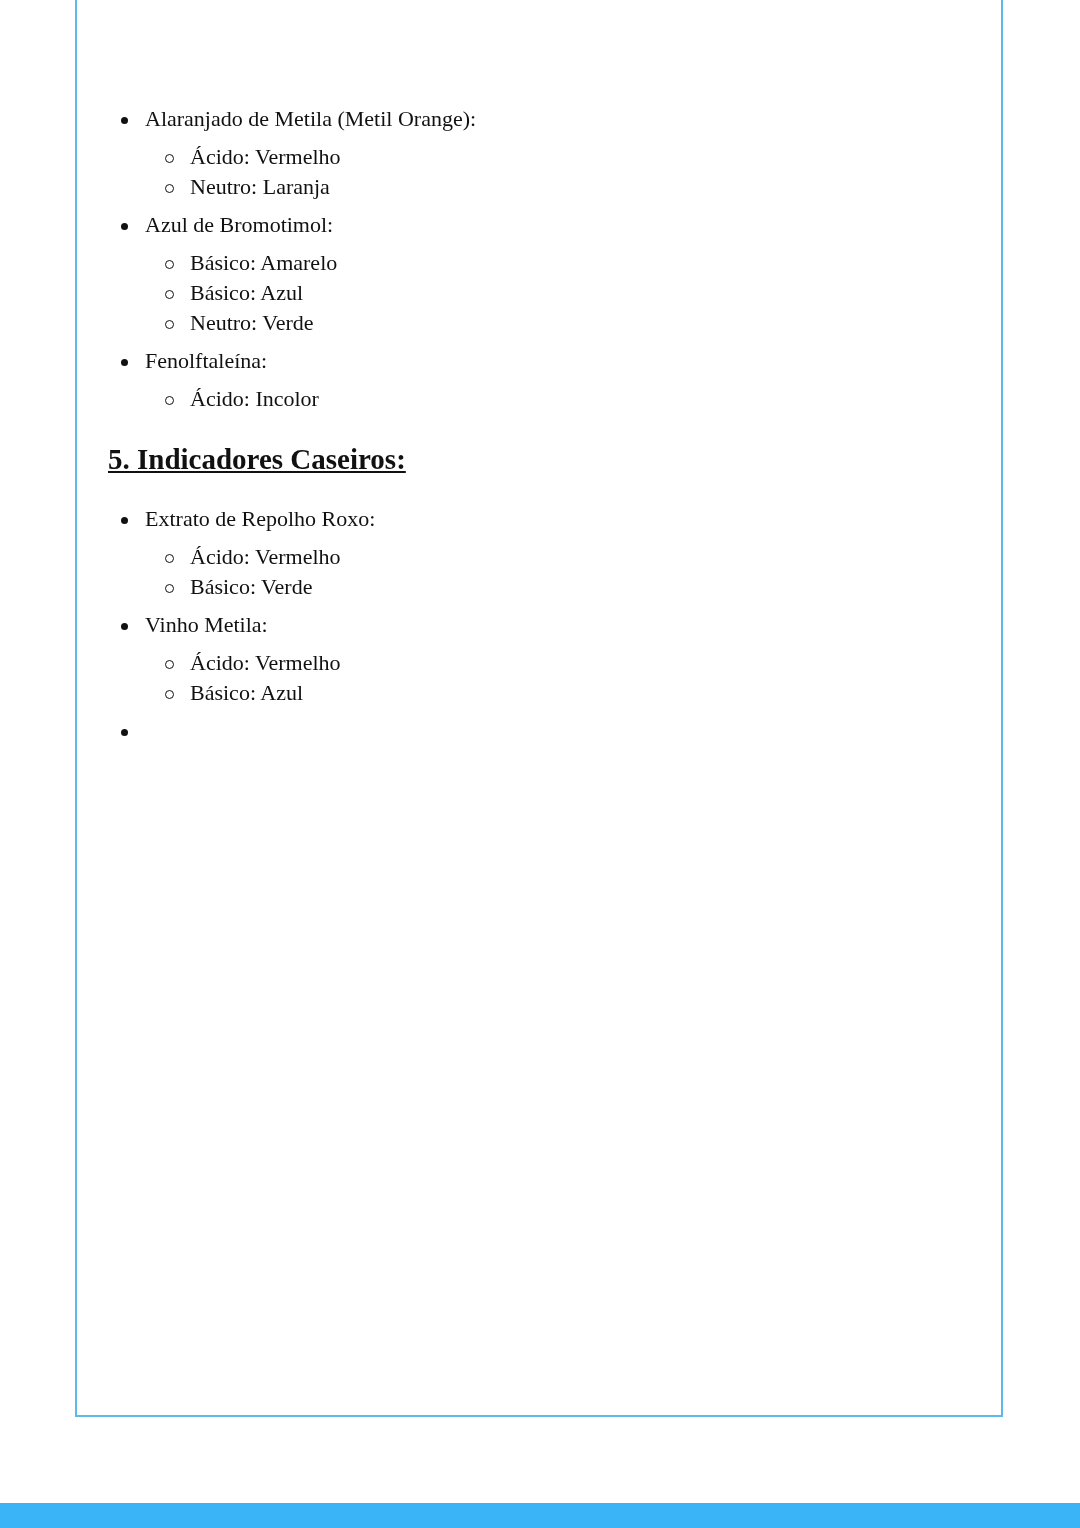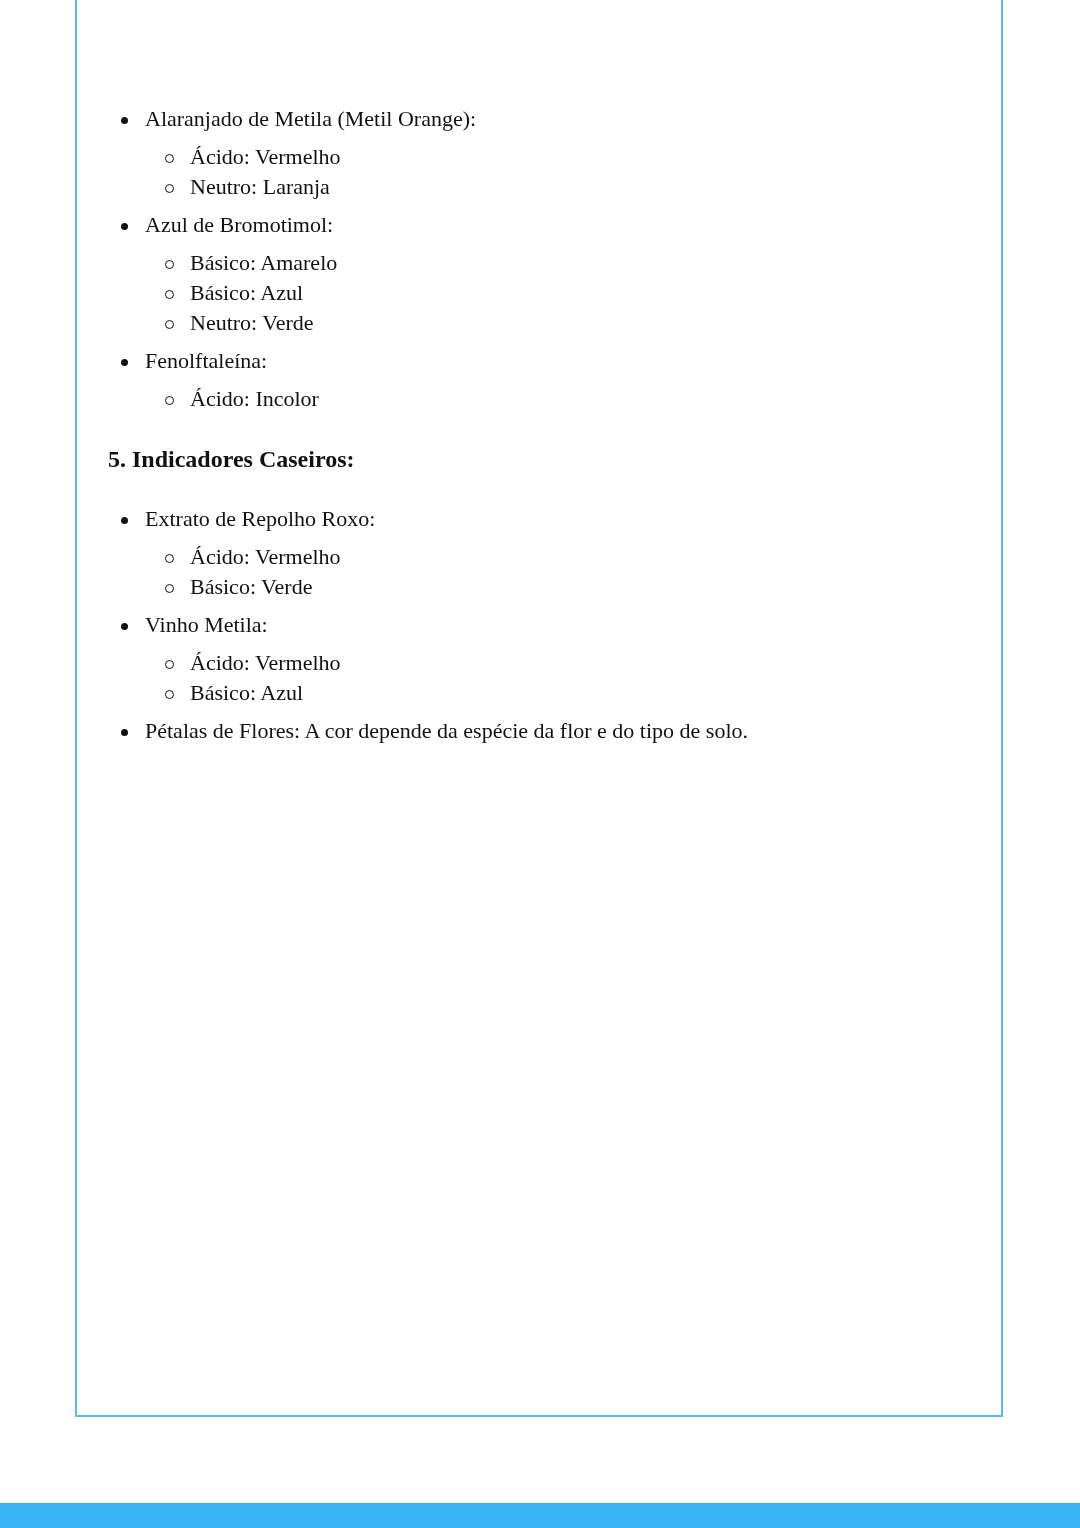--- a/index.html
+++ b/index.html
@@ -69,22 +69,23 @@
       border-radius: 50%;
       border: 1.6px solid #111111;
       box-sizing: border-box;
       width: 9px;
       height: 9px;
     }
     .section-heading {
       font-weight: bold;
       margin: 30px 0 30px 0;
       padding: 0;
-      font-size: 24px;
+      font-size: 29px;
       line-height: 30px;
+      text-decoration: underline;
     }
     .bottom-bar {
       position: absolute;
       left: 0;
       top: 1503px;
       width: 1080px;
       height: 25px;
       background: #3bb3f7;
     }
   </style>
@@ -136,19 +137,18 @@
     <li>
       <span class="bullet"></span>
       <span>Vinho Metila:</span>
       <ul class="level2">
         <li><span class="bullet"></span><span>Ácido: Vermelho</span></li>
         <li><span class="bullet"></span><span>Básico: Azul</span></li>
       </ul>
     </li>
     <li>
       <span class="bullet"></span>
-      <span>Pétalas de Flores: A cor depende da espécie da flor e do tipo de solo.</span>
     </li>
   </ul>
 
 </div>
 
 <div class="bottom-bar"></div>
 
 </body></html>

